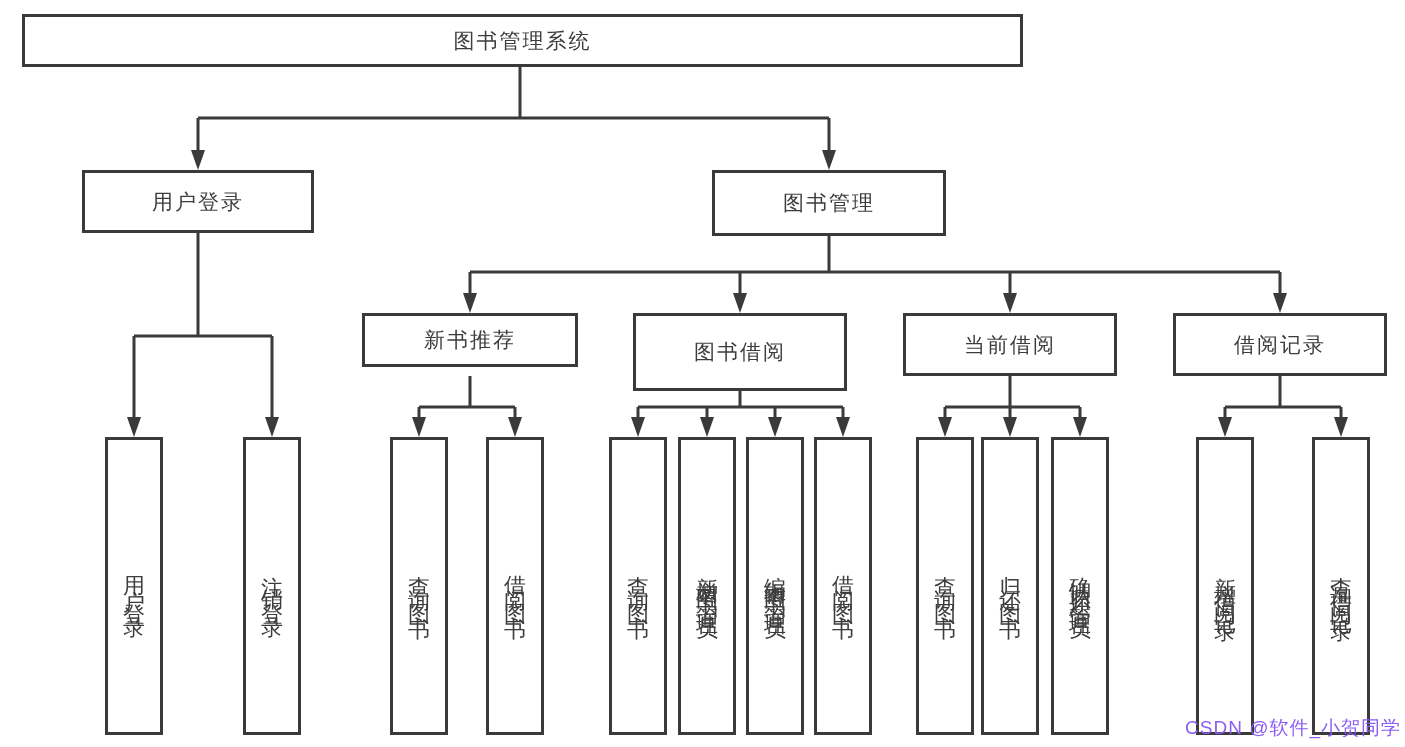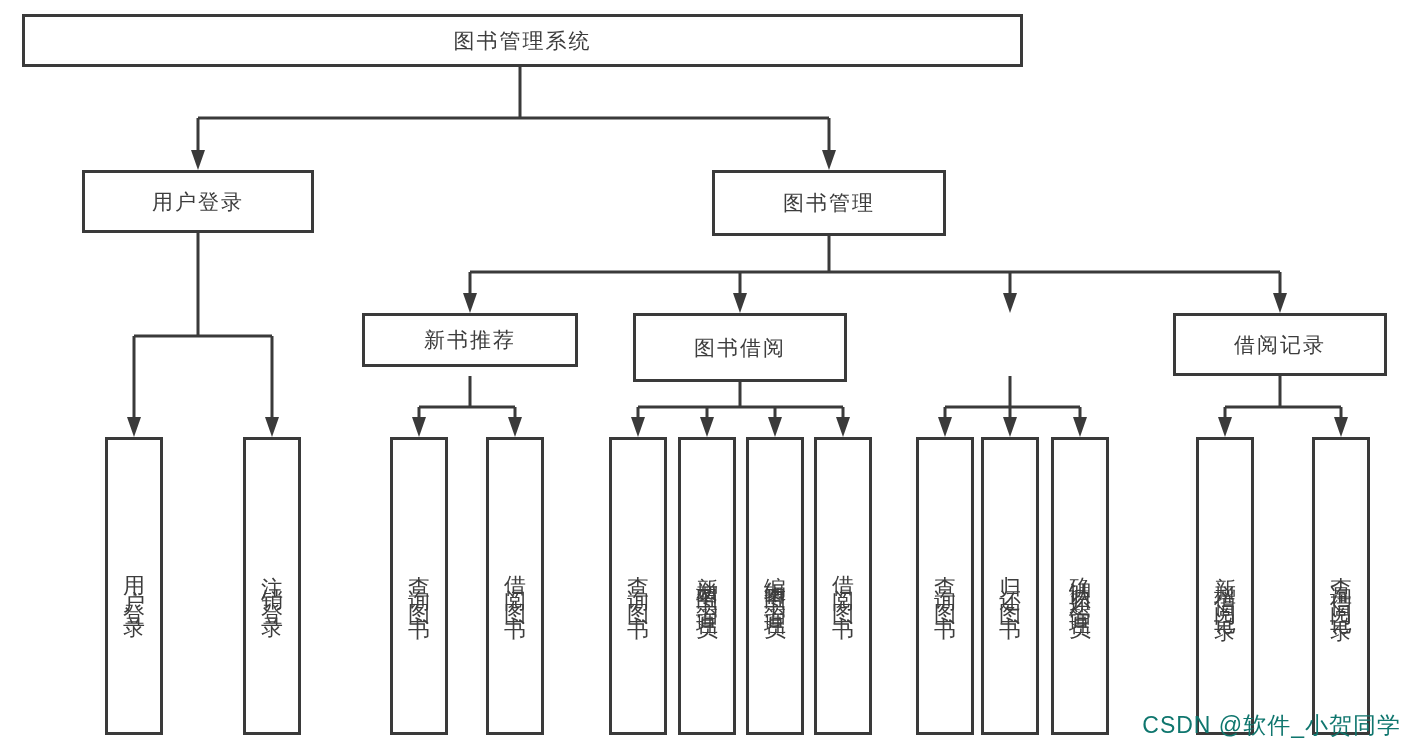--- a/index.html
+++ b/index.html
@@ -26,22 +26,22 @@
     writing-mode:vertical-rl;
     text-orientation:mixed;
     font-size:22px;
   }
   .ls-s { letter-spacing:14px; }
   .ls-m { letter-spacing:9px; }
   .ls-l { letter-spacing:6px; }
   .watermark {
     position:absolute;
     right:4px; bottom:6px;
-    font-size:23px;
-    color:#0f766e;
+    font-size:19px;
+    color:#8b5cf6;
     letter-spacing:1px;
     white-space:nowrap;
   }
 </style>
 </head>
 <body>
 
 <div class="canvas">
 
   <svg class="connectors" viewBox="0 0 1405 747" xmlns="http://www.w3.org/2000/svg">
@@ -84,22 +84,25 @@
   <div class="node" style="left:82px;top:170px;width:232px;height:63px">
     <span class="h-label">用户登录</span>
   </div>
   <div class="node" style="left:712px;top:170px;width:234px;height:66px">
     <span class="h-label">图书管理</span>
   </div>
 
   <div class="node" style="left:362px;top:313px;width:216px;height:54px">
     <span class="h-label">新书推荐</span>
   </div>
-  <div class="node" style="left:633px;top:313px;width:214px;height:69px">
+  <div class="node" style="left:633px;top:313px;width:214px;height:78px">
     <span class="h-label">图书借阅</span>
+  </div>
+  <div class="node" style="left:903px;top:313px;width:214px;height:63px">
+    <span class="h-label">当前借阅</span>
   </div>
   <div class="node" style="left:1173px;top:313px;width:214px;height:63px">
     <span class="h-label">借阅记录</span>
   </div>
 
   <div class="node leaf ls-s" style="left:105px;top:437px;width:58px;height:298px">
     <span>用户登录</span>
   </div>
   <div class="node leaf ls-s" style="left:243px;top:437px;width:58px;height:298px">
     <span>注销登录</span>

